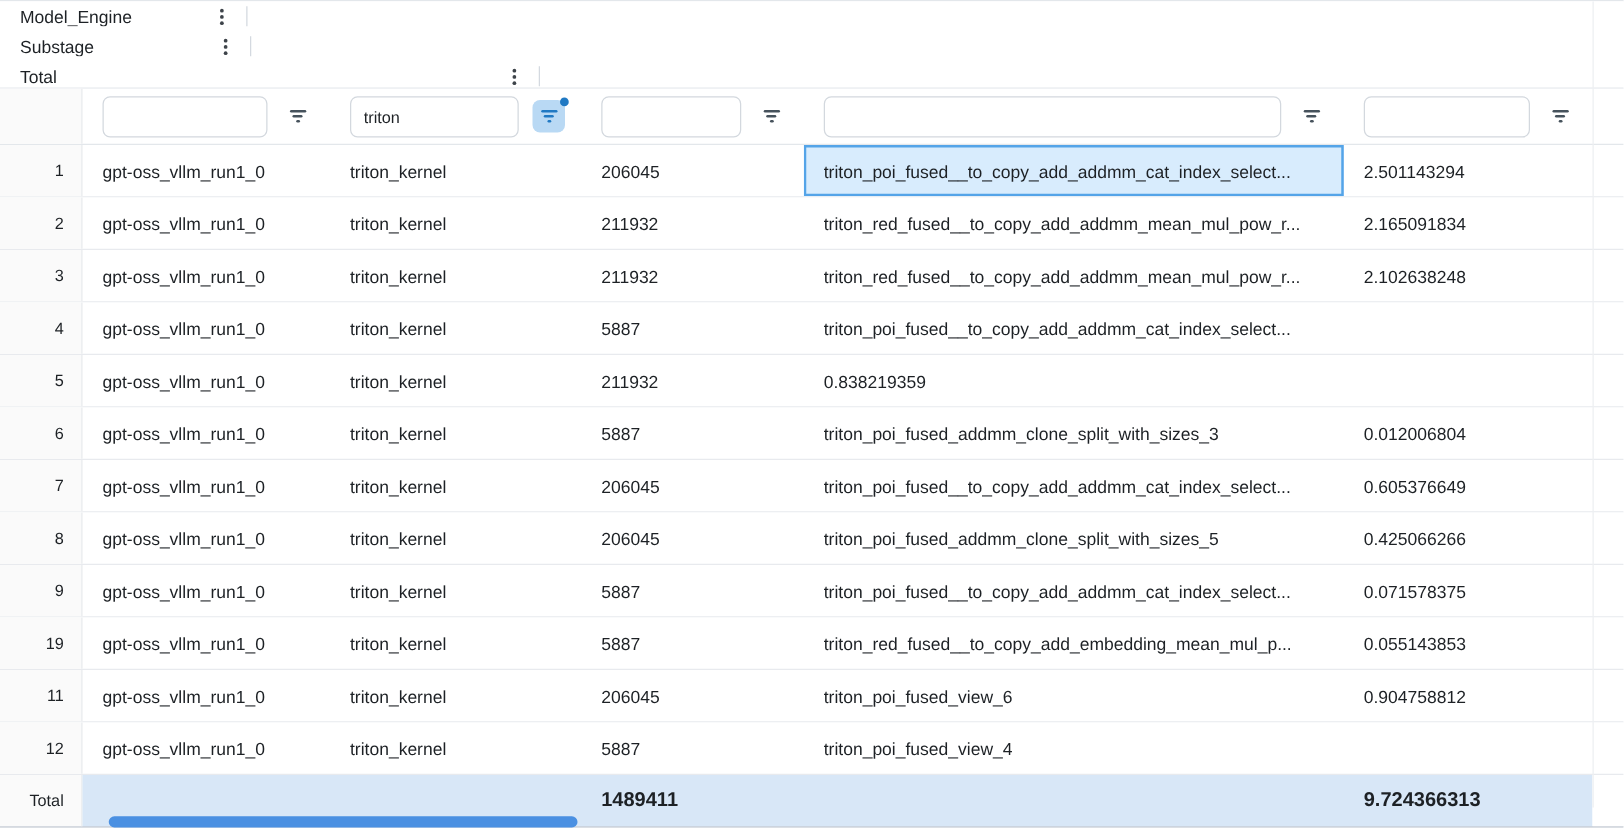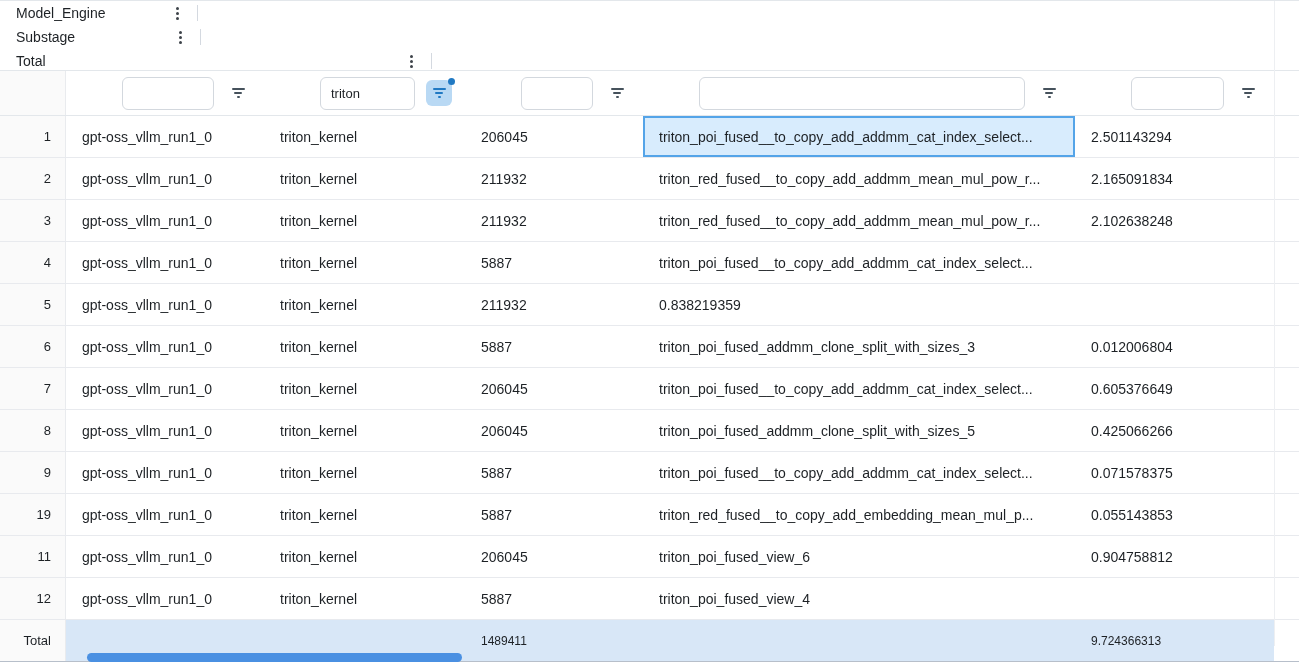--- a/index.html
+++ b/index.html
@@ -23,42 +23,42 @@
   .kebab{width:22px; height:24px; display:flex; flex-direction:column; align-items:center; justify-content:center; gap:2px; margin-right:10px; cursor:pointer; flex:none;}
   .kebab i{display:block; width:3px; height:3px; border-radius:50%; background:#3d4349;}
   .hsep{position:absolute; right:0; top:50%; transform:translateY(-50%); width:1px; height:16px; background:#d4d9e0;}
   .hfill{flex:1}
 
   
   .flt-row{display:flex; height:45px; border-bottom:1px solid #e3e7eb; background:#fff;}
   .pin-flt{background:#fafafa; border-right:1px solid #e9ebee; height:100%;}
   .fcell{display:flex; align-items:center; gap:11px; padding:0 13px 0 16px; height:100%;}
   .flt-input{flex:1; min-width:0; height:33px; border:1px solid #d3d8de; border-radius:6px; background:#fff;
-    padding:0 10px; font-family:"Liberation Sans",sans-serif; font-size:13px; color:#1d2125; outline:none;margin-left:40px;}
+    padding:0 10px; font-family:"Liberation Sans",sans-serif; font-size:13px; color:#1d2125; outline:none;}
   .fbtn{position:relative; flex:none; width:26px; height:26px; border:none; background:transparent; border-radius:6px;
     display:flex; align-items:center; justify-content:center; cursor:pointer;}
   .bars{display:flex; flex-direction:column; align-items:center; gap:2px;}
   .bars i{display:block; height:2px; border-radius:1px; background:#46525c;}
   .bars i:nth-child(1){width:13px}.bars i:nth-child(2){width:8px}.bars i:nth-child(3){width:3px}
   .fbtn.active{background:var(--active-filter-bg,#b9d9f4);}
   .fbtn.active .bars i{background:var(--active-filter-icon,#2079c3);}
   .fdot{position:absolute; top:-2px; right:-3px; width:7px; height:7px; border-radius:50%; background:var(--active-filter-icon,#2e8ad6);}
 
   
   .row{display:flex; height:42px; border-bottom:1px solid #e8eaee; background:#fff;}
   .rn{width:66px; background:#fafafa; border-right:1px solid #e9ebee; display:flex; align-items:center;
     justify-content:flex-end; padding-right:14px; font-size:13px; color:#1d2125;}
   .cell{display:flex; align-items:center; padding-left:16px; font-size:14px; white-space:nowrap; overflow:hidden; color:#1d2125;}
   .sel{box-shadow:inset 0 0 0 2px var(--sel-border,#54a4e8); background:var(--sel-bg,#d8ecfd);}
 
   
   .trow{display:flex; height:42px; border-bottom:1px solid #b7bfca;}
   .trow .rn{font-weight:500;}
   .tmain{display:flex; background:var(--total-bg,#d8e7f7);}
-  .tcell{display:flex; align-items:center; padding-left:16px; font-size:12px; font-weight:400; white-space:nowrap; overflow:hidden;}
+  .tcell{display:flex; align-items:center; padding-left:16px; font-size:16px; font-weight:700; white-space:nowrap; overflow:hidden;}
   .tfill{flex:1; background:#fff;}
 
   
   .vline{position:absolute; left:1274px; top:0; width:1px; height:645px; background:#edeff2;}
 
   
   .hthumb{position:absolute; left:87px; top:652px; width:375px; height:9px; border-radius:5px;
     background:var(--thumb,#4a90e2); cursor:pointer;}
 </style>
 </head>

